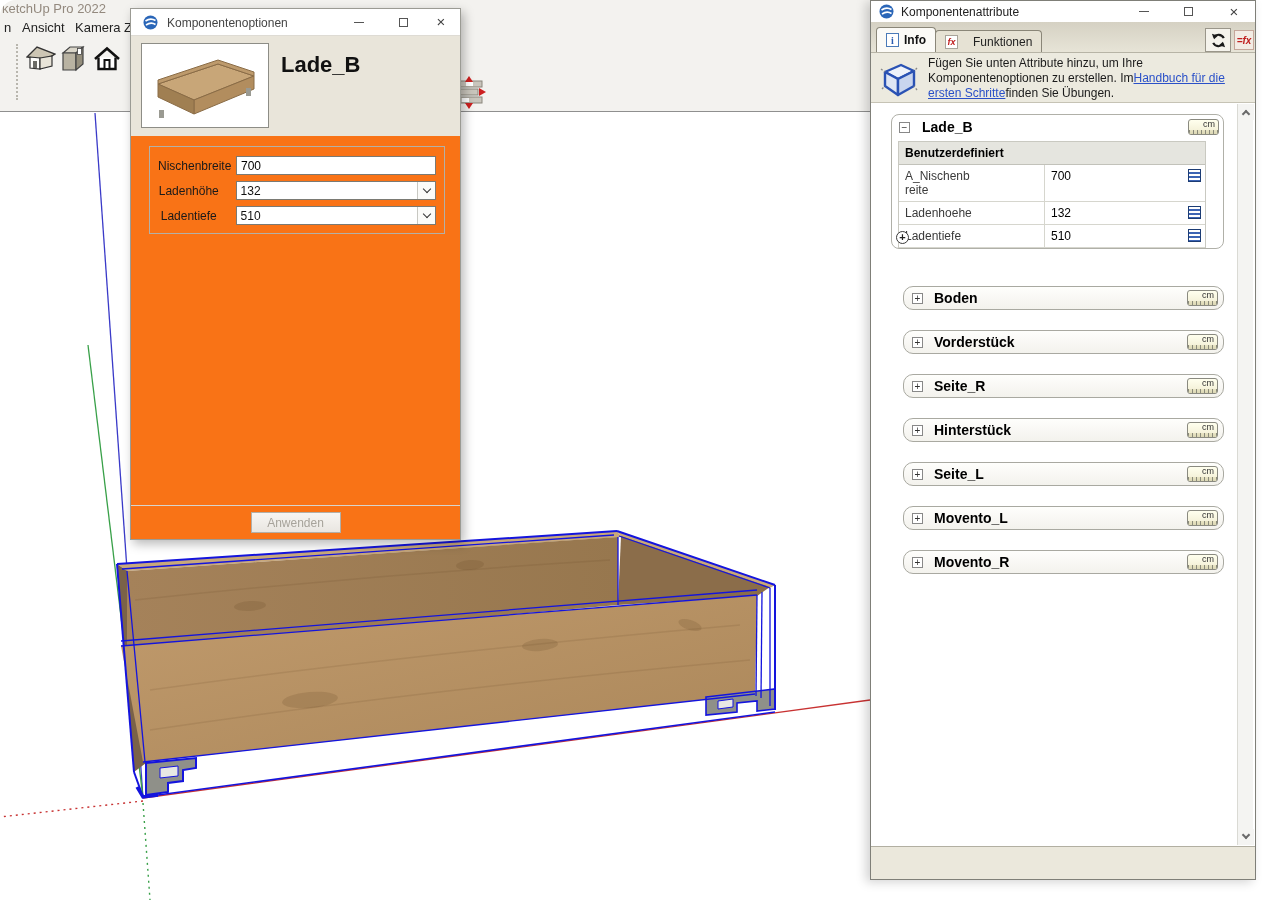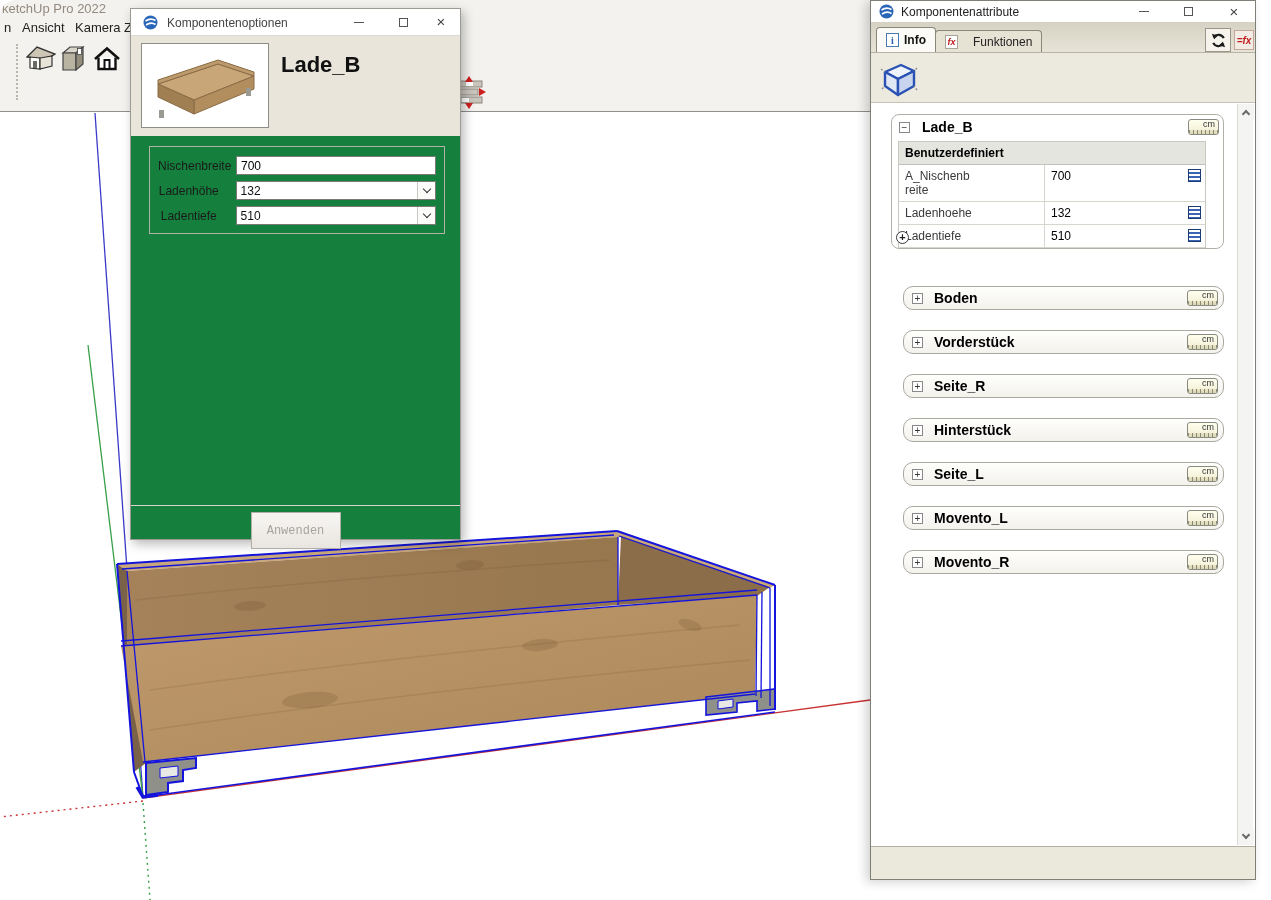--- a/index.html
+++ b/index.html
@@ -22,41 +22,41 @@
   .i-house { left:26px; top:44px; } .i-box { left:61px; top:45px; } .i-home { left:93px; top:46px; }
   .i-dyn { left:452px; top:76px; }
 
   
   .winbtn { position:absolute; top:0; width:30px; height:100%; display:flex; align-items:center; justify-content:center; color:#555; }
   .bar-min { width:10px; height:1px; background:#555; display:block; }
   .box-max { width:9px; height:9px; border:1px solid #555; display:block; }
   .x-close { font-size:15px; line-height:10px; color:#444; }
 
   
-  .dialog { position:absolute; left:130px; top:8px; width:331px; height:532px; background:#15803d;
+  .dialog { position:absolute; left:130px; top:8px; width:331px; height:532px; background:#f97316;
             border:1px solid #9b9b94; box-shadow:3px 4px 10px rgba(0,0,0,.28); z-index:10; }
   .dlg-titlebar { position:absolute; left:0; top:0; right:0; height:27px; background:#fff; border-bottom:1px solid #dedbd4; }
   .dlg-icon { position:absolute; left:12px; top:6px; }
   .dlg-title { position:absolute; left:36px; top:7px; font-size:12px; color:#444; }
   .dlg-min { right:86px; } .dlg-max { right:42px; } .dlg-close { right:4px; }
   .dlg-header { position:absolute; left:0; top:27px; right:0; height:100px; background:#e9e5da; }
   .thumb { position:absolute; left:10px; top:7px; width:128px; height:85px; background:#fff; border:1px solid #8d8d86; }
   .comp-name { position:absolute; left:150px; top:16px; font-size:22px; font-weight:bold; color:#111; }
   .groupbox { position:absolute; left:18px; top:137px; width:296px; height:88px; border:1px solid #b3b0a7; padding-top:9px; }
   .optrow { display:flex; align-items:center; margin:0 8px 6px 8px; height:19px; }
   .optlabel { width:78px; text-align:center; padding-right:16px; font-size:12px; color:#1a1a1a; }
   .field-input { width:202px; height:19px; border:1px solid #7a7a74; background:#fff; font-size:12px;
                  font-family:"Liberation Sans",sans-serif; padding:0 4px; }
   .combo { width:202px; height:19px; border:1px solid #7a7a74; background:#fff; display:flex; }
   .combo-val { flex:1; font-size:12px; padding:2px 4px; color:#111; }
   .combo-btn { width:18px; border-left:1px solid #c8c8c2; background:#fbfbf9; display:flex; align-items:center; justify-content:center; }
   .chev { width:6px; height:6px; border-left:1px solid #333; border-bottom:1px solid #333; transform:rotate(-45deg); margin-top:-3px; }
   .dlg-footer { position:absolute; left:0; right:0; bottom:0; height:34px; border-top:1px solid #d7d4cd; text-align:center; }
-  .btn-apply { margin-top:6px; width:90px; height:37px; border:1px solid #b2afa8; background:linear-gradient(#f7f5f2,#e9e6e1);
-               color:#a7a39b; font-size:12px; font-family:Liberation Mono, monospace; }
+  .btn-apply { margin-top:6px; width:90px; height:21px; border:1px solid #b2afa8; background:linear-gradient(#f7f5f2,#e9e6e1);
+               color:#a7a39b; font-size:12px; font-family:Liberation Sans, sans-serif; }
 
   
   .panel { position:absolute; left:870px; top:0; width:386px; height:880px; background:#e5e5e5;
            border:1px solid #7f7f78; box-shadow:-4px 2px 10px rgba(0,0,0,.18); z-index:5; }
   .pnl-titlebar { position:absolute; left:0; top:0; right:0; height:21px; background:#fff; }
   .pnl-icon { position:absolute; left:8px; top:3px; }
   .pnl-title { position:absolute; left:30px; top:4px; font-size:12px; color:#222; }
   .pt-min { left:258px; } .pt-max { left:302px; } .pt-close { left:348px; }
   .tabstrip { position:absolute; left:0; top:21px; right:0; height:31px;
               background:linear-gradient(#d5d1c3,#e7e4d7); border-bottom:1px solid #b7b4a6; }
@@ -349,20 +349,21 @@
 
     <div class="help">
       <span class="help-cube">
         <svg width="44" height="44" viewBox="0 0 44 44">
           <polygon points="8,15 24,8 37,14 21,22" fill="#eef2fa" stroke="#2a52b4" stroke-width="2.4" stroke-linejoin="round"></polygon>
           <polygon points="8,15 21,22 21,38 8,29" fill="#dfe6f4" stroke="#2a52b4" stroke-width="2.4" stroke-linejoin="round"></polygon>
           <polygon points="21,22 37,14 37,29 21,38" fill="#c9d5ee" stroke="#2a52b4" stroke-width="2.4" stroke-linejoin="round"></polygon>
           <path d="M4,12 L8,15 M40,11 L37,14 M5,32 L8,29 M40,33 L37,29" stroke="#8a8a8a" stroke-width="1.4" stroke-dasharray="2 2"></path>
         </svg>
       </span>
+      <span class="help-text"><span>Fügen Sie unten Attribute hinzu, um Ihre Komponentenoptionen zu erstellen. Im</span><a class="help-link">Handbuch für die ersten Schritte</a><span>finden Sie Übungen.</span></span>
     </div>
 
     <div class="panel-content">
 
       <div class="section">
         <div class="sec-head">
           <span class="toggle">−</span>
           <span class="sec-title">Lade_B</span>
           <span class="cm-badge">
               <i class="cm-text">cm</i>

